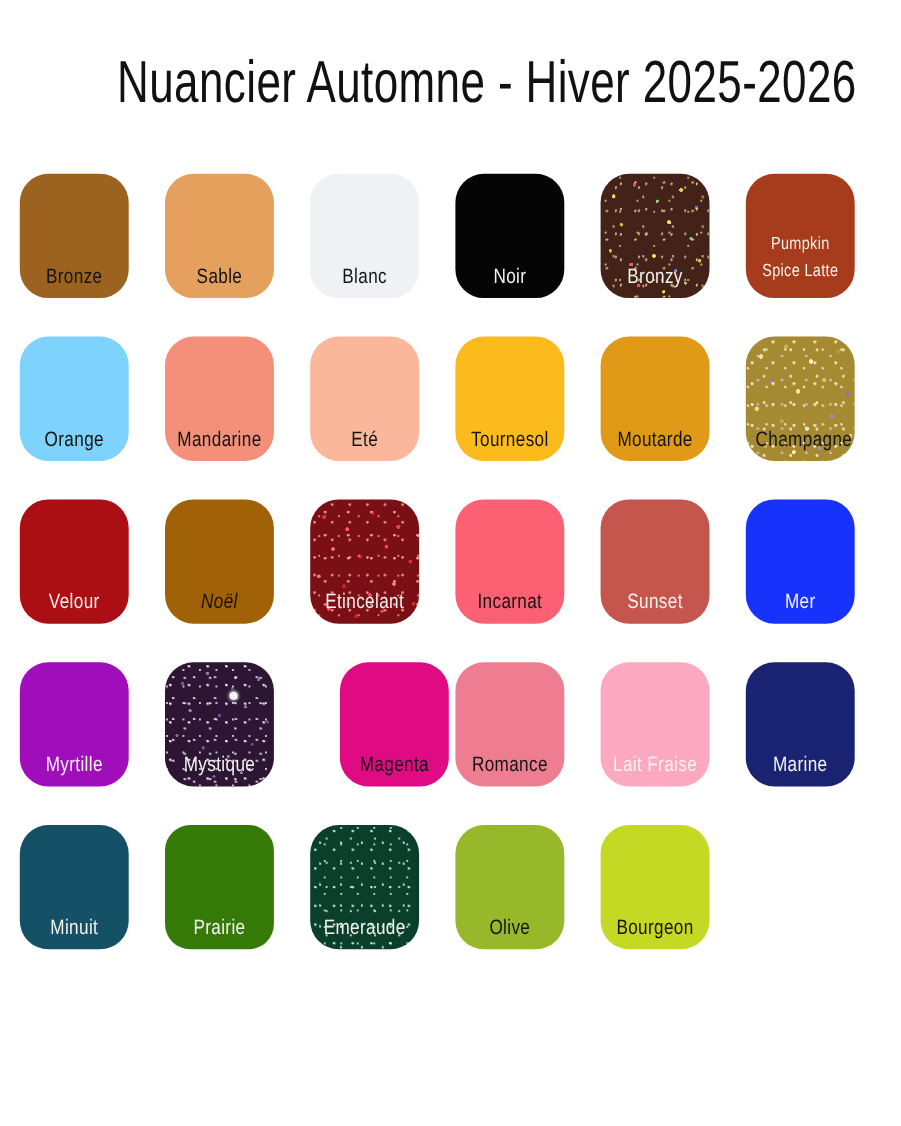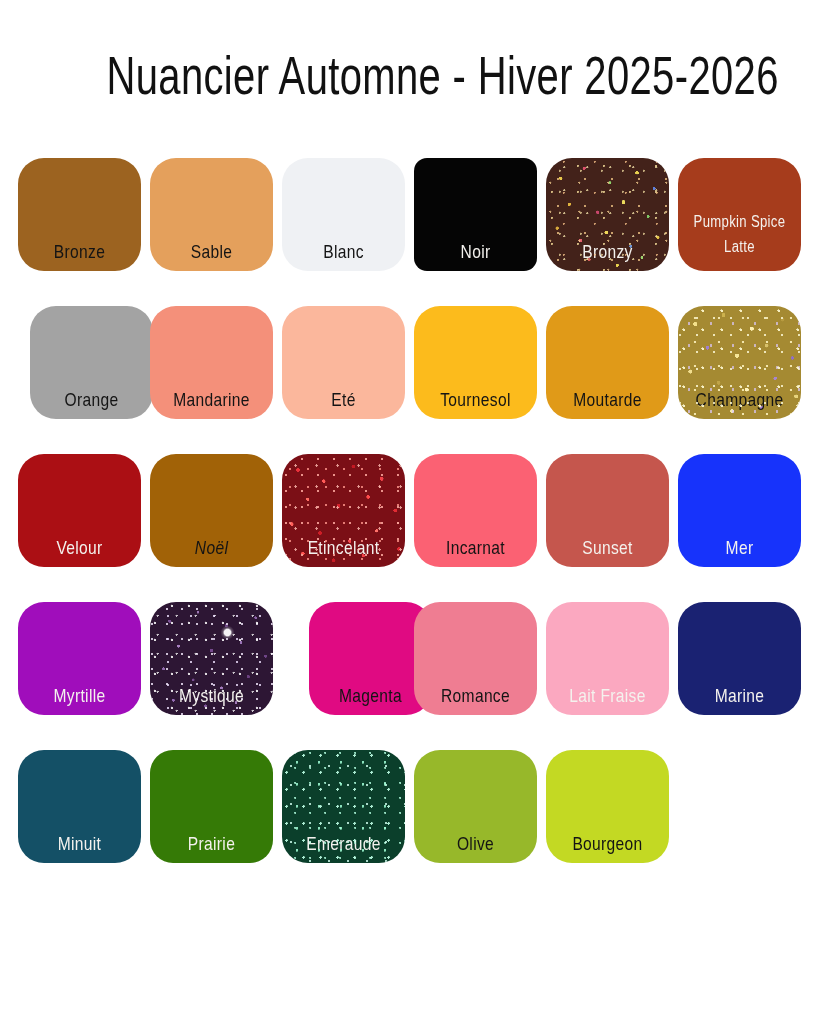--- a/index.html
+++ b/index.html
@@ -47,21 +47,21 @@
     width: 784px;
     display: grid;
     grid-template-columns: repeat(6, 113px);
     grid-auto-rows: 113px;
     column-gap: 19px;
     row-gap: 35px;
   }
 
   .swatch {
     position: relative;
-    width: 123px;
+    width: 99px;
     height: 113px;
     border-radius: 26px;
     overflow: hidden;
     box-sizing: border-box;
   }
 
   .swatch .label {
     position: absolute;
     left: 0;
     right: 0;
@@ -260,30 +260,30 @@
   <div class="grid">
       <div class="swatch" style="background-color: rgb(156, 99, 32);">
         <span class="label dark">Bronze</span>
       </div>
       <div class="swatch" style="background-color: rgb(228, 160, 92);">
         <span class="label dark">Sable</span>
       </div>
       <div class="swatch" style="background-color: rgb(239, 241, 244);">
         <span class="label dark">Blanc</span>
       </div>
-      <div class="swatch" style="background-color: rgb(5, 5, 5); border-radius: 13px;">
+      <div class="swatch" style="background-color: rgb(5, 5, 5);">
         <span class="label light">Noir</span>
       </div>
       <div class="swatch glitter tex-bronzy">
         <span class="label light">Bronzy</span>
       </div>
       <div class="swatch two-line" style="background-color: rgb(166, 60, 28);">
         <span class="label light">Pumpkin Spice Latte</span>
       </div>
-      <div class="swatch" style="background-color: #a3a3a3; margin-left: 12px;">
+      <div class="swatch" style="background-color: #7dd3fc;">
         <span class="label dark">Orange</span>
       </div>
       <div class="swatch" style="background-color: rgb(244, 144, 122);">
         <span class="label dark">Mandarine</span>
       </div>
       <div class="swatch" style="background-color: rgb(251, 183, 156);">
         <span class="label dark">Eté</span>
       </div>
       <div class="swatch" style="background-color: rgb(252, 187, 28);">
         <span class="label dark">Tournesol</span>

